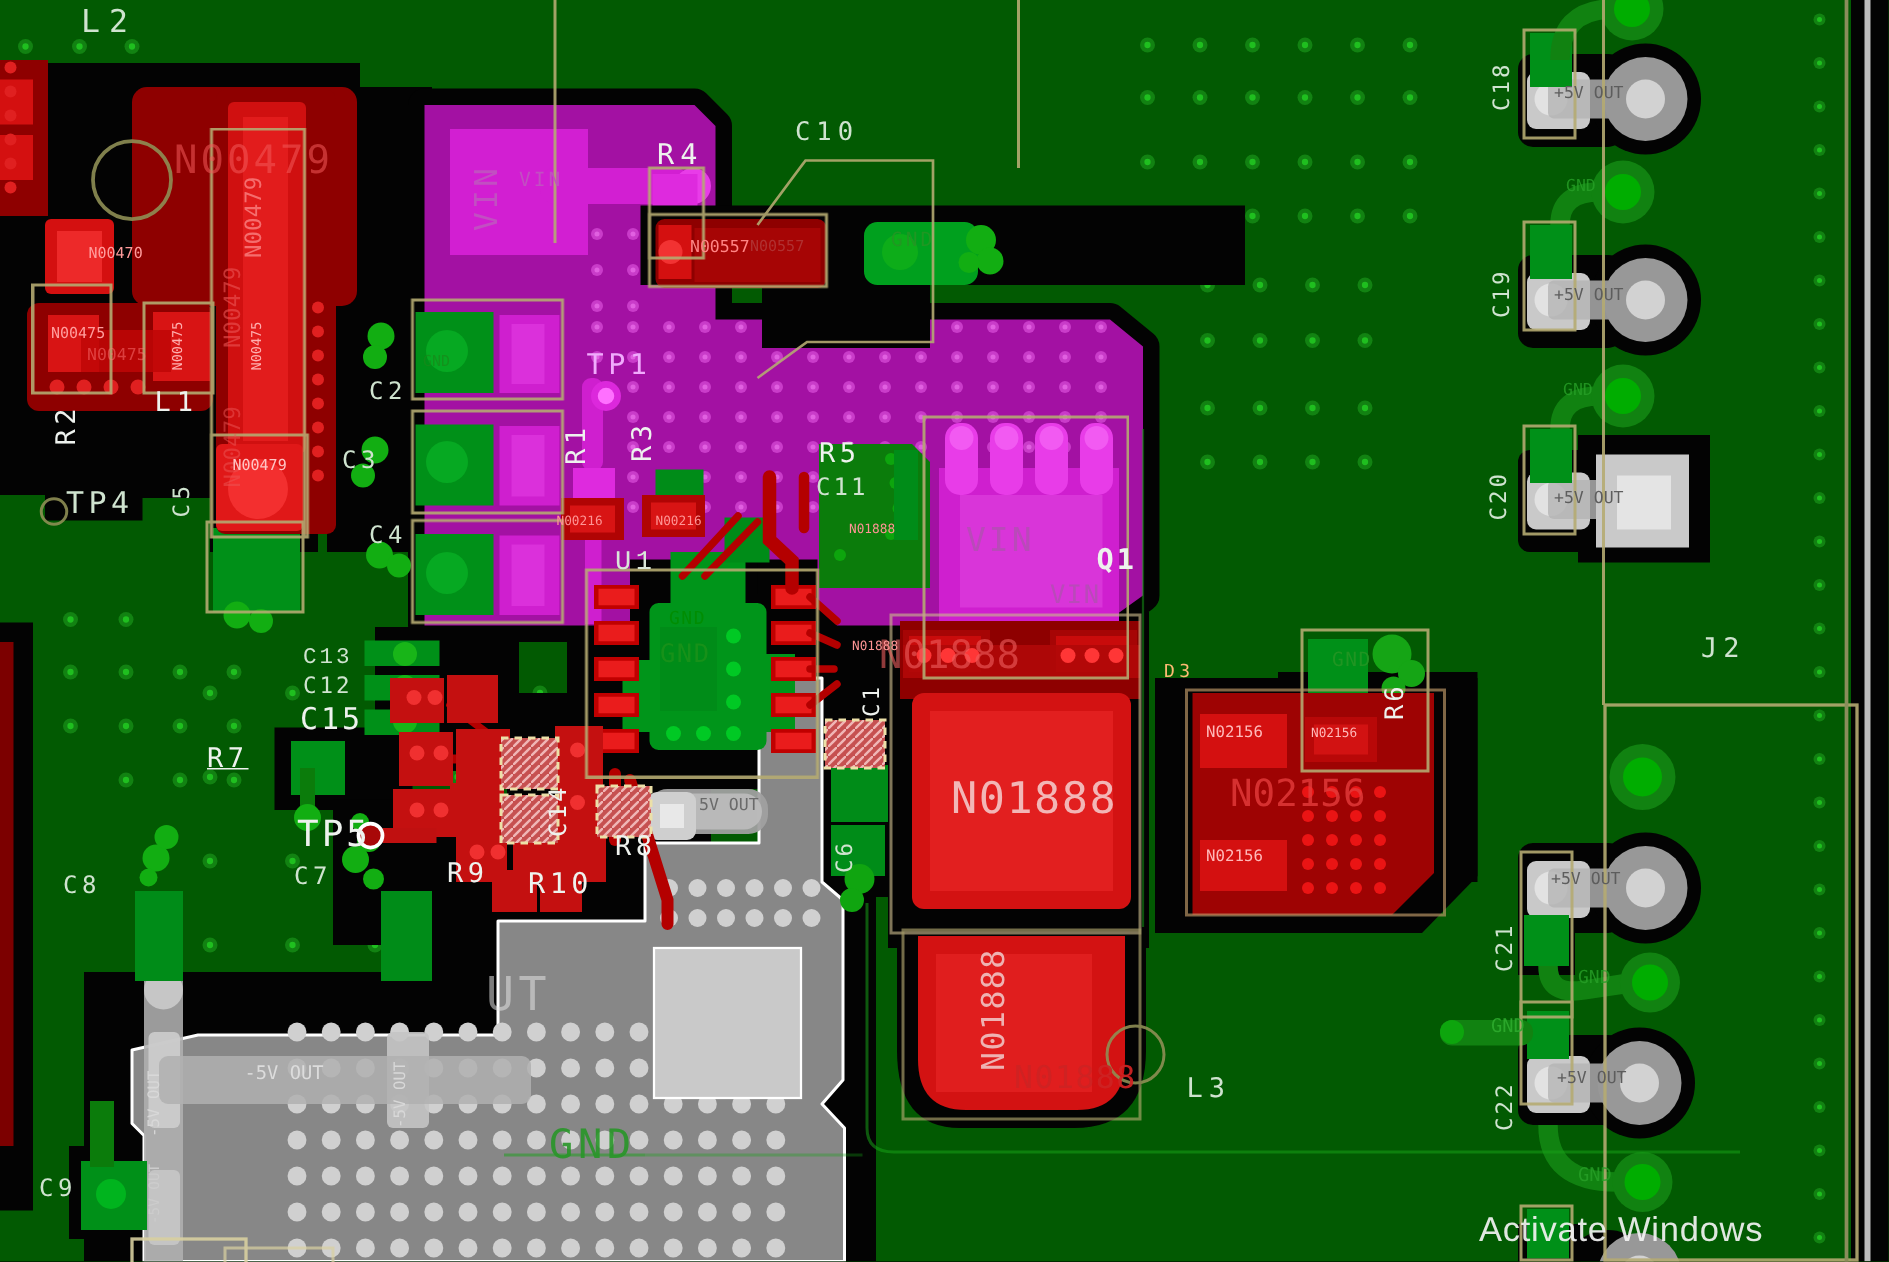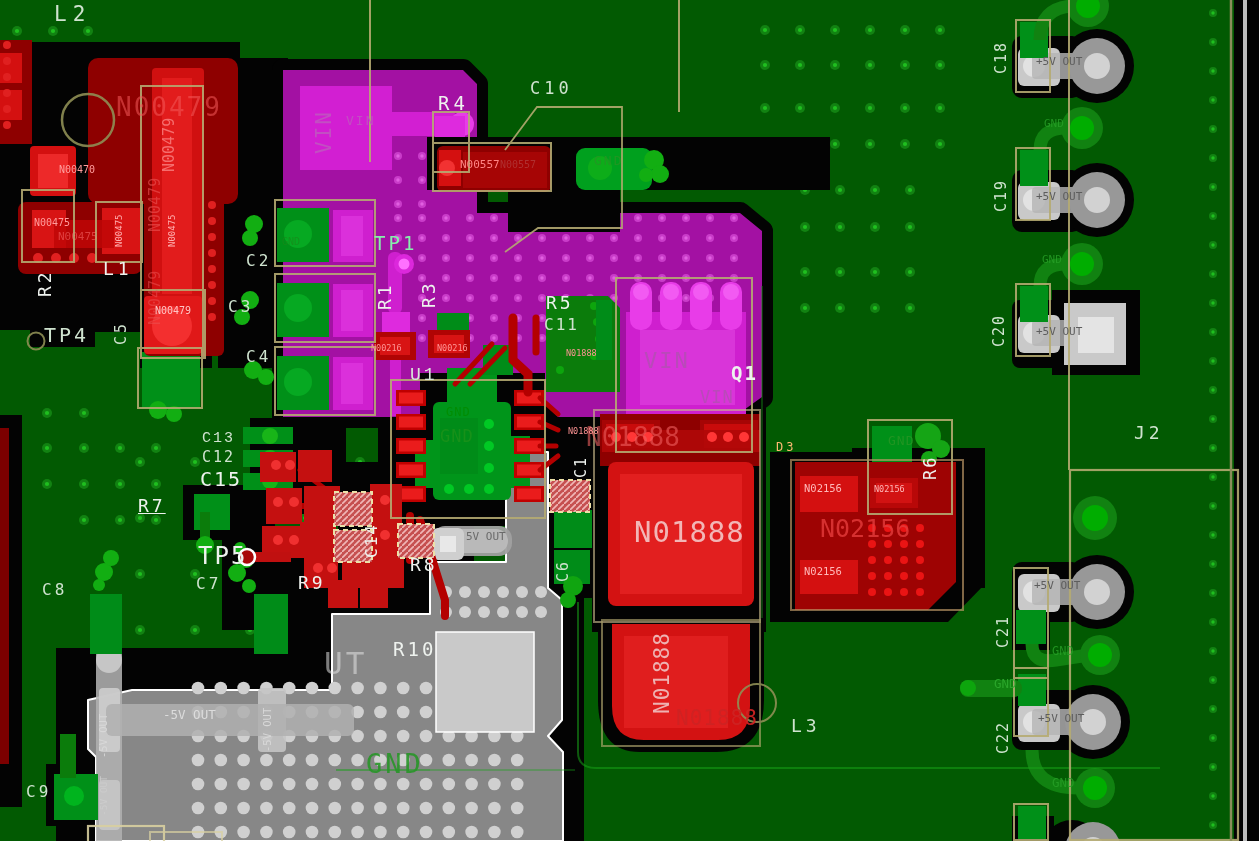--- a/index.html
+++ b/index.html
@@ -1075,21 +1075,21 @@
       <span class="lbl" style="left: 58px; top: 231px; font-size: 11px; color: rgba(255, 120, 120, 0.5);">N00475</span>
       <span class="lbl rot" style="left: 115px; top: 247px; font-size: 9px; color: rgb(255, 176, 176);">N00475</span>
       <span class="lbl rot" style="left: 168px; top: 247px; font-size: 9px; color: rgb(255, 176, 176);">N00475</span>
       <span class="lbl rot" style="left: 36px; top: 297px; font-size: 18px; color: rgb(238, 242, 238); letter-spacing: 3px;">R2</span>
       <span class="lbl" style="left: 103px; top: 260px; font-size: 18px; color: rgb(238, 242, 238); letter-spacing: 4px;">L1</span>
       <span class="lbl" style="left: 246px; top: 253px; font-size: 16px; color: rgb(207, 227, 207); letter-spacing: 3px;">C2</span>
       <span class="lbl" style="left: 228px; top: 299px; font-size: 16px; color: rgb(207, 227, 207); letter-spacing: 3px;">C3</span>
       <span class="lbl" style="left: 246px; top: 349px; font-size: 16px; color: rgb(207, 227, 207); letter-spacing: 3px;">C4</span>
       <span class="lbl rot" style="left: 114px; top: 345px; font-size: 15px; color: rgb(207, 227, 207); letter-spacing: 3px;">C5</span>
       <span class="lbl" style="left: 44px; top: 325px; font-size: 20px; color: rgb(207, 227, 207); letter-spacing: 3px;">TP4</span>
-      <span class="lbl" style="left: 374px; top: 234px; font-size: 19px; color: #86efac; letter-spacing: 3px;">TP1</span>
+      <span class="lbl" style="left: 374px; top: 234px; font-size: 19px; color: #f0abfc; letter-spacing: 3px; padding-left: 17px;">TP1</span>
       <span class="lbl rot" style="left: 376px; top: 310px; font-size: 18px; color: rgb(238, 242, 238); letter-spacing: 3px;">R1</span>
       <span class="lbl rot" style="left: 420px; top: 308px; font-size: 18px; color: rgb(238, 242, 238); letter-spacing: 3px;">R3</span>
       <span class="lbl" style="left: 438px; top: 94px; font-size: 19px; color: rgb(238, 242, 238); letter-spacing: 4px;">R4</span>
       <span class="lbl" style="left: 530px; top: 80px; font-size: 17px; color: rgb(207, 227, 207); letter-spacing: 4px;">C10</span>
       <span class="lbl rot" style="left: 314px; top: 154px; font-size: 21px; color: rgb(194, 79, 194); letter-spacing: 2px;">VIN</span>
       <span class="lbl" style="left: 346px; top: 114px; font-size: 13px; color: rgb(194, 79, 194); letter-spacing: 2px;">VIN</span>
       <span class="lbl" style="left: 410px; top: 366px; font-size: 18px; color: rgb(217, 230, 217); letter-spacing: 3px; font-family: Liberation Mono, monospace;">U1</span>
       <span class="lbl" style="left: 546px; top: 294px; font-size: 18px; color: rgb(238, 242, 238); letter-spacing: 3px;">R5</span>
       <span class="lbl" style="left: 544px; top: 317px; font-size: 16px; color: rgb(207, 227, 207); letter-spacing: 2px;">C11</span>
       <span class="lbl" style="left: 594px; top: 154px; font-size: 13px; color: rgba(35, 150, 35, 0.9); letter-spacing: 2px;">GND</span>
@@ -1103,21 +1103,21 @@
       <span class="lbl" style="left: 202px; top: 450px; font-size: 15px; color: rgb(207, 227, 207); letter-spacing: 2px;">C12</span>
       <span class="lbl" style="left: 200px; top: 469px; font-size: 20px; color: rgb(238, 242, 238); letter-spacing: 2px;">C15</span>
       <span class="lbl" style="left: 138px; top: 497px; font-size: 18px; color: rgb(238, 242, 238); letter-spacing: 3px; text-decoration: underline;">R7</span>
       <span class="lbl" style="left: 198px; top: 544px; font-size: 24px; color: rgb(238, 242, 238); letter-spacing: 2px;">TP5</span>
       <span class="lbl" style="left: 196px; top: 576px; font-size: 16px; color: rgb(207, 227, 207); letter-spacing: 3px;">C7</span>
       <span class="lbl" style="left: 42px; top: 582px; font-size: 16px; color: rgb(207, 227, 207); letter-spacing: 3px;">C8</span>
       <span class="lbl" style="left: 26px; top: 784px; font-size: 16px; color: rgb(207, 227, 207); letter-spacing: 3px;">C9</span>
       <span class="lbl" style="left: 298px; top: 574px; font-size: 18px; color: rgb(238, 242, 238); letter-spacing: 3px;">R9</span>
       <span class="lbl rot" style="left: 364px; top: 558px; font-size: 16px; color: rgb(238, 242, 238); letter-spacing: 2px;">C14</span>
       <span class="lbl" style="left: 410px; top: 556px; font-size: 18px; color: rgb(238, 242, 238); letter-spacing: 3px;">R8</span>
-      <span class="lbl" style="left: 352px; top: 640px; font-size: 19px; color: rgb(238, 242, 238); letter-spacing: 3px; margin-left: 41px;">R10</span>
+      <span class="lbl" style="left: 352px; top: 580px; font-size: 19px; color: rgb(238, 242, 238); letter-spacing: 3px;">R10</span>
       <span class="lbl rot" style="left: 574px; top: 478px; font-size: 15px; color: rgb(238, 242, 238); letter-spacing: 2px;">C1</span>
       <span class="lbl rot" style="left: 556px; top: 582px; font-size: 15px; color: rgb(207, 227, 207); letter-spacing: 2px;">C6</span>
       <span class="lbl" style="left: 466px; top: 531px; font-size: 11px; color: rgb(106, 106, 106);">5V OUT</span>
       <span class="lbl" style="left: 163px; top: 709px; font-size: 12.5px; color: rgb(220, 220, 220);">-5V OUT</span>
       <span class="lbl rot" style="left: 98px; top: 758px; font-size: 10.5px; color: rgb(216, 216, 216);">-5V OUT</span>
       <span class="lbl rot" style="left: 262px; top: 752px; font-size: 10.5px; color: rgb(216, 216, 216);">-5V OUT</span>
       <span class="lbl rot" style="left: 99px; top: 816px; font-size: 9.5px; color: rgb(204, 204, 204);">-5V OUT</span>
       <span class="lbl" style="left: 324px; top: 648px; font-size: 31px; color: rgba(225, 225, 225, 0.55); letter-spacing: 3px;">UT</span>
       <span class="lbl" style="left: 366px; top: 750px; font-size: 27px; color: rgba(40, 150, 40, 0.9); letter-spacing: 3px;">GND</span>
       <span class="lbl" style="left: 586px; top: 424px; font-size: 26px; color: rgba(238, 95, 95, 0.6);">N01888</span>
@@ -1147,14 +1147,15 @@
       <span class="lbl" style="left: 1036px; top: 191px; font-size: 11px; color: rgb(93, 93, 93);">+5V OUT</span>
       <span class="lbl" style="left: 1036px; top: 326px; font-size: 11px; color: rgb(93, 93, 93);">+5V OUT</span>
       <span class="lbl" style="left: 1034px; top: 580px; font-size: 11px; color: rgb(93, 93, 93);">+5V OUT</span>
       <span class="lbl" style="left: 1038px; top: 713px; font-size: 11px; color: rgb(93, 93, 93);">+5V OUT</span>
       <span class="lbl" style="left: 1044px; top: 118px; font-size: 11px; color: rgba(40, 160, 40, 0.8);">GND</span>
       <span class="lbl" style="left: 1042px; top: 254px; font-size: 11px; color: rgba(40, 160, 40, 0.8);">GND</span>
       <span class="lbl" style="left: 1052px; top: 645px; font-size: 12px; color: rgba(40, 160, 40, 0.8);">GND</span>
       <span class="lbl" style="left: 994px; top: 678px; font-size: 12.5px; color: rgba(45, 170, 45, 0.9);">GND</span>
       <span class="lbl" style="left: 1052px; top: 777px; font-size: 12.5px; color: rgba(40, 160, 40, 0.8);">GND</span>
       <span class="lbl" style="left: 282px; top: 237px; font-size: 10px; color: rgba(25, 135, 25, 0.7);">GND</span>
+      <span class="lbl sans" style="left: 986px; top: 808px; font-size: 23px; color: rgba(243, 243, 243, 0.92); letter-spacing: 0.5px;">Activate Windows</span>
     </div>
 </div>
 
 </body></html>

